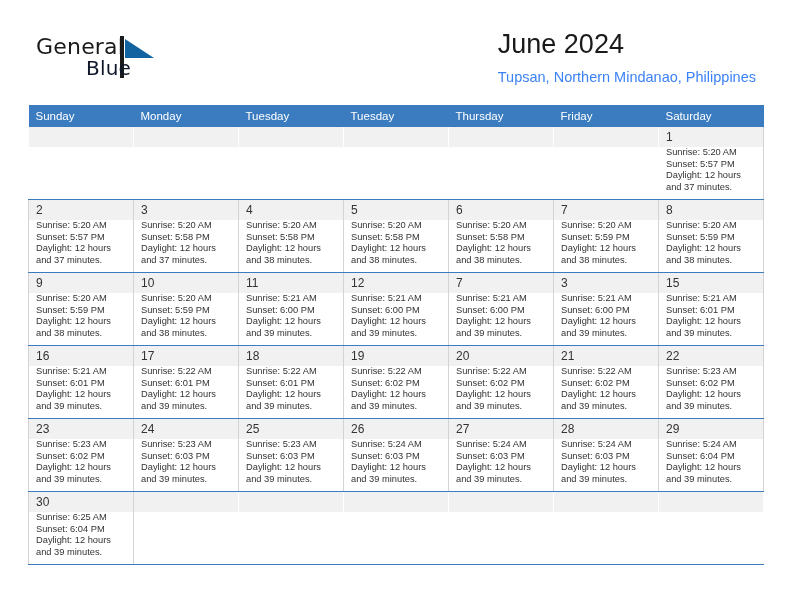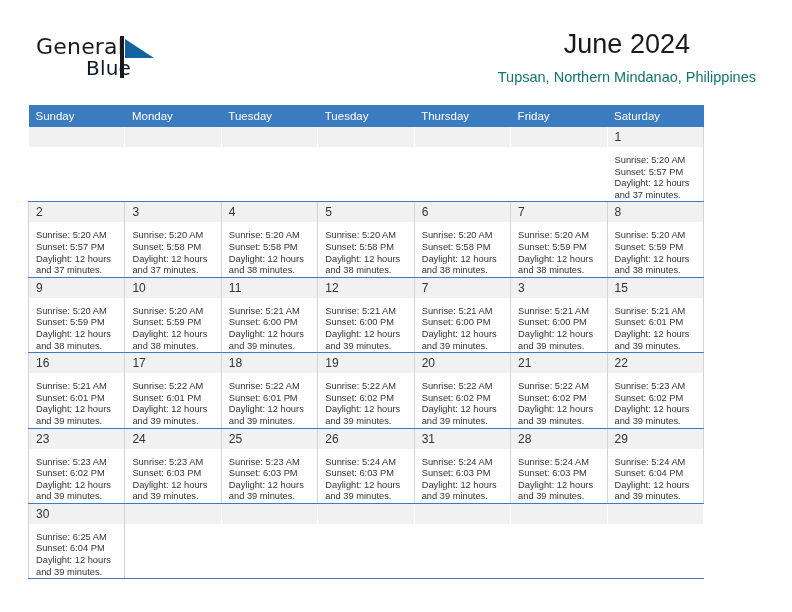--- a/index.html
+++ b/index.html
@@ -61,43 +61,43 @@
     left: 84px;
     top: 2px;
     width: 38px;
     height: 42px;
   }
 
   .title-block {
     position: absolute;
     right: 0;
     top: 0;
-    text-align: center;
+    text-align: left;
     margin-left: 46px;
   }
   .cal-title {
     font-size: 27px;
     color: #1a1a1a;
     line-height: 32px;
     white-space: nowrap;
   }
   .cal-subtitle {
     font-size: 14.5px;
-    color: #0f766e;
+    color: #3b82f6;
     line-height: 20px;
     margin-top: 7px;
     white-space: nowrap;
   }
 
   
   .calendar {
     position: absolute;
     left: 28px;
     top: 105px;
-    width: 676px;
+    width: 736px;
     border-collapse: collapse;
     table-layout: fixed;
   }
   .calendar th {
     background: #3b7cc0;
     color: #ffffff;
     font-size: 11.5px;
     font-weight: normal;
     text-align: left;
     padding: 5px 0 5px 7px;
@@ -125,21 +125,21 @@
     color: #333333;
     padding: 3px 0 3px 7px;
     line-height: 14px;
     height: 14px;
   }
   td.empty .daynum {
     background: #f1f1f1;
     color: transparent;
   }
   .cellbody {
-    padding: 8px 5px 0 7px;
+    padding: 0 5px 0 7px;
   }
   .cellbody div {
     font-size: 9.3px;
     line-height: 11.6px;
     color: #333333;
     white-space: nowrap;
   }
 </style>
 </head>
 <body>
@@ -434,21 +434,21 @@
           <td>
             <span class="daynum">26</span>
             <div class="cellbody">
               <div>Sunrise: 5:24 AM</div>
               <div>Sunset: 6:03 PM</div>
               <div>Daylight: 12 hours</div>
               <div>and 39 minutes.</div>
             </div>
           </td>
           <td>
-            <span class="daynum">31</span>
+            <span class="daynum">27</span>
             <div class="cellbody">
               <div>Sunrise: 5:24 AM</div>
               <div>Sunset: 6:03 PM</div>
               <div>Daylight: 12 hours</div>
               <div>and 39 minutes.</div>
             </div>
           </td>
           <td>
             <span class="daynum">28</span>
             <div class="cellbody">

